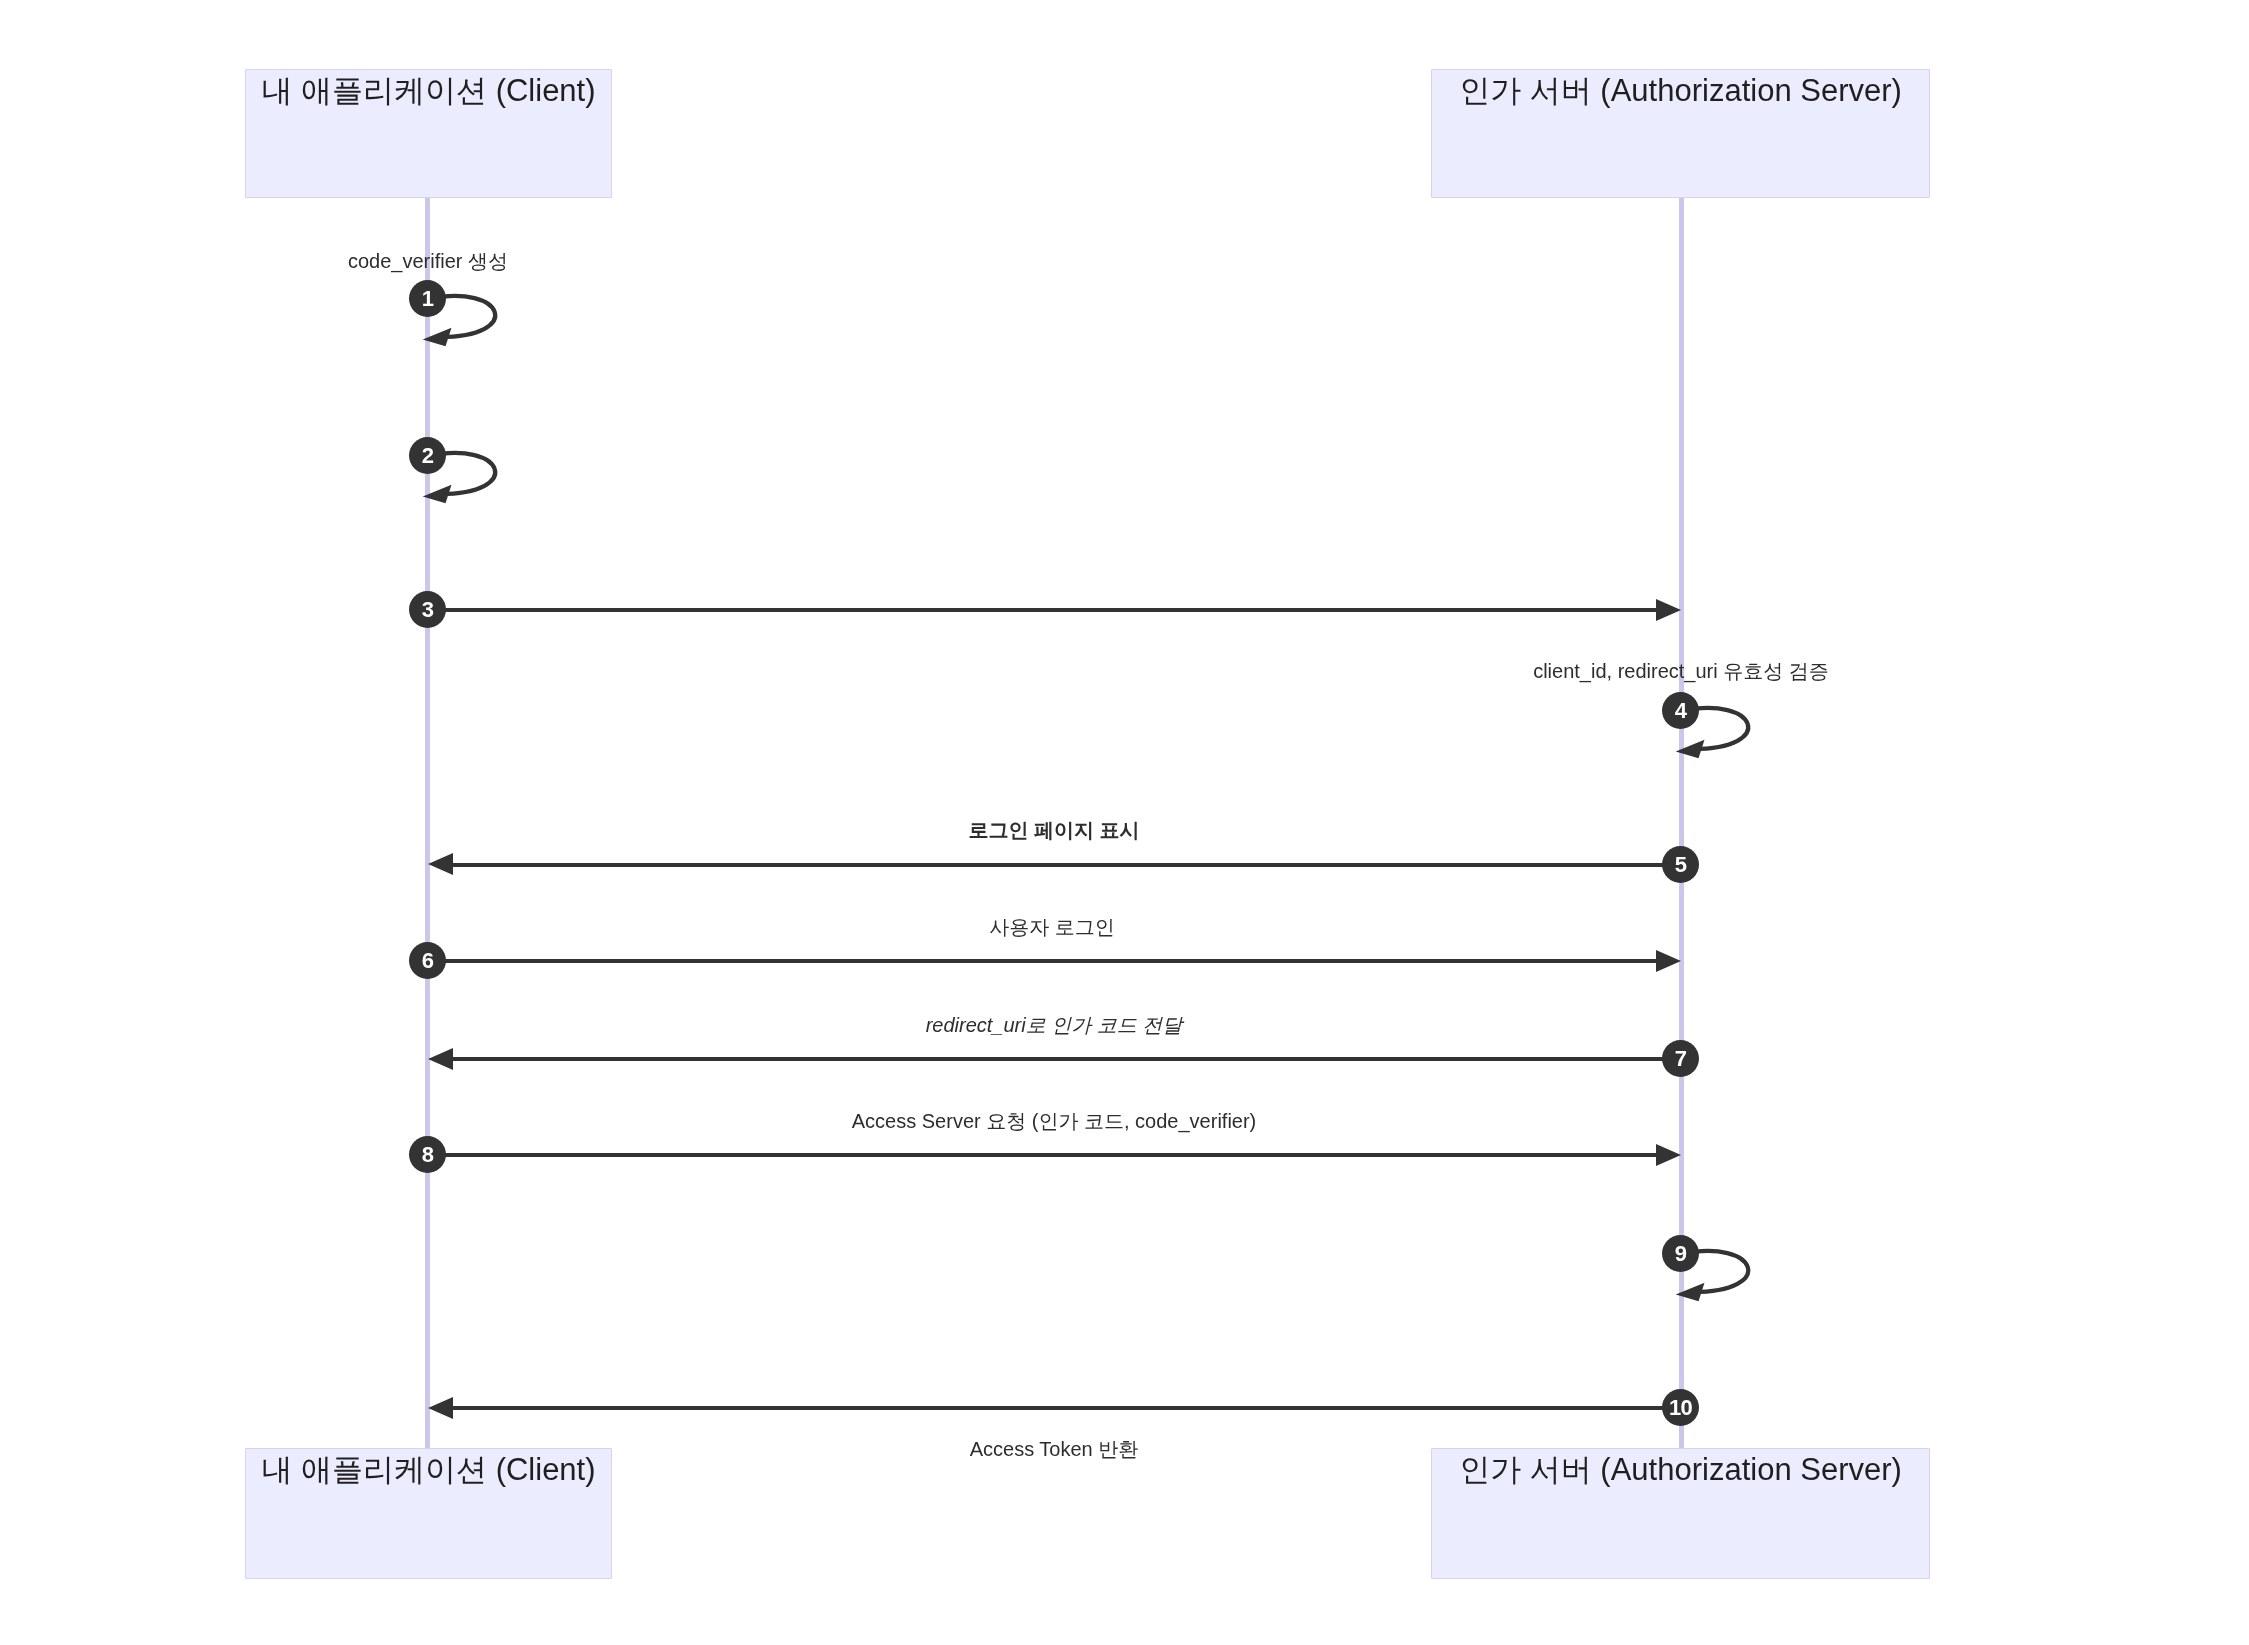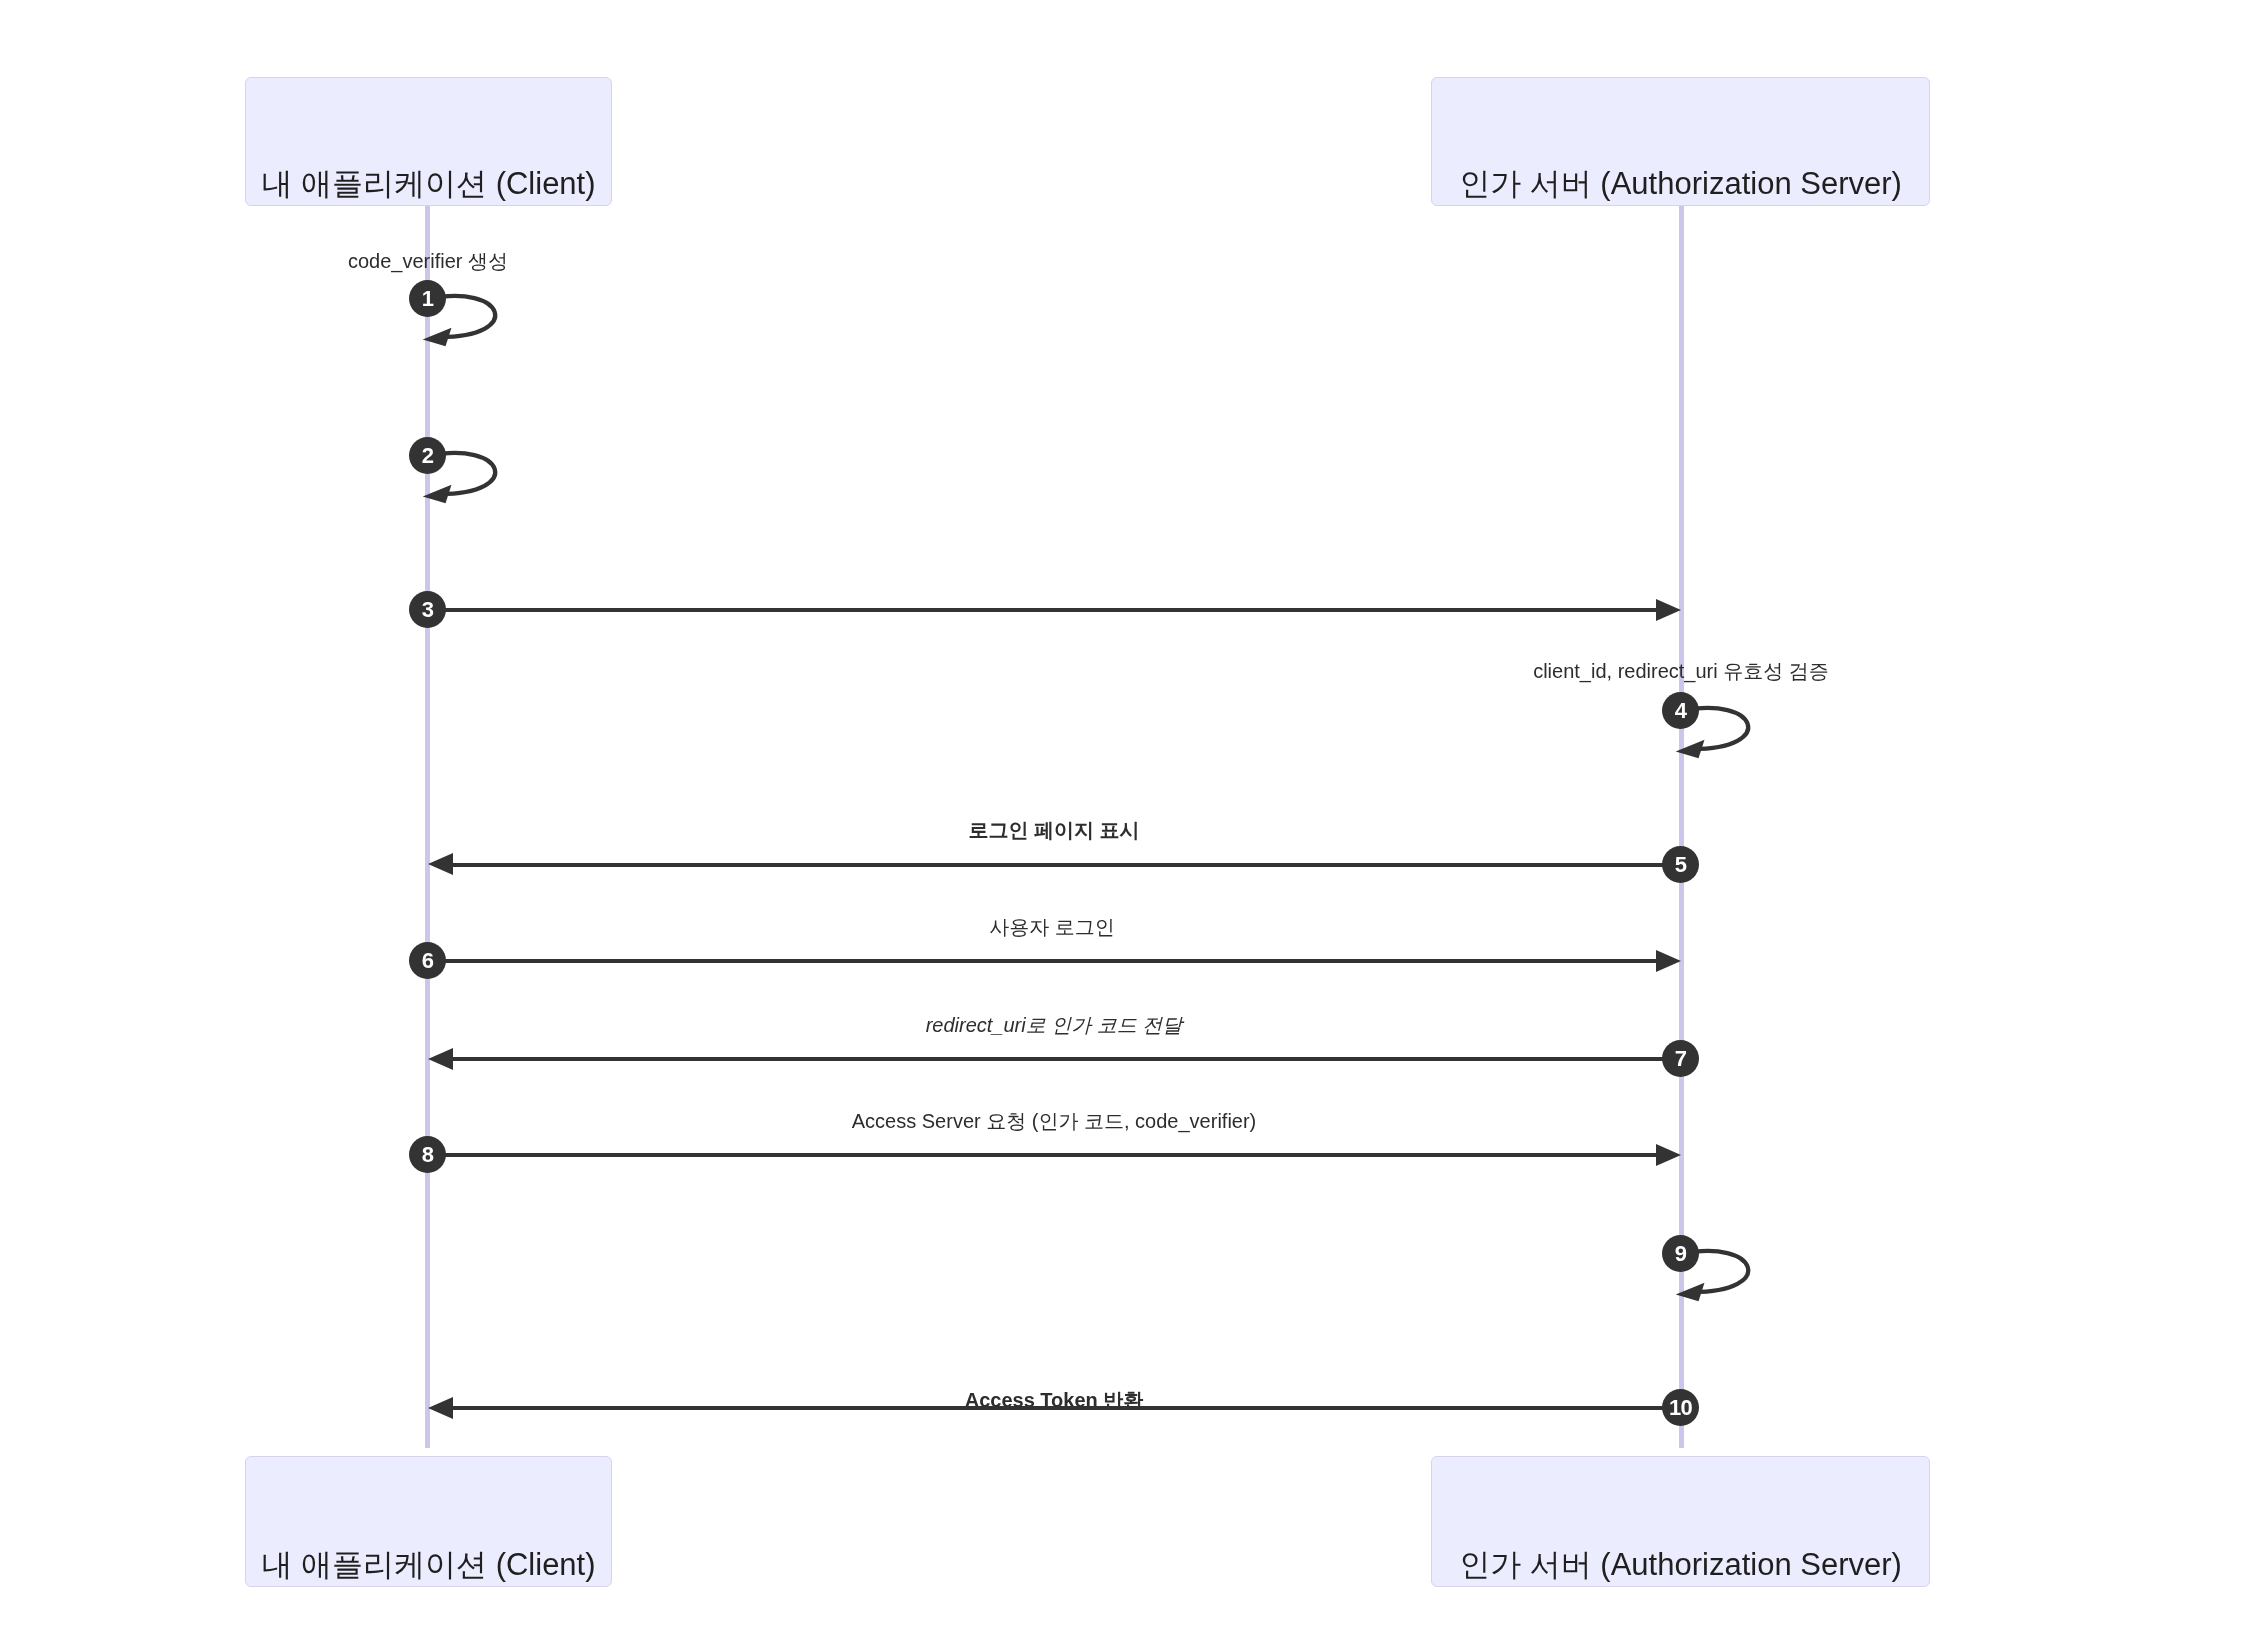--- a/index.html
+++ b/index.html
@@ -21,25 +21,24 @@
     width: 5.1px;
     background: #cbc7ea;
   }
   .lifeline.client { left: 425px; }
   .lifeline.server { left: 1679px; }
 
   .actor {
     position: absolute;
     background: #ECECFF;
     border: 1.7px solid #d8d2ef;
-    border-radius: 6px;
+    border-radius: 1px;
     display: flex;
-    align-items: flex-end;
+    align-items: flex-start;
     justify-content: center;
-    margin-top: 8px;
   }
   .actor .actor-label {
     font-size: 31px;
     color: #1f1f1f;
     white-space: nowrap;
     text-align: center;
   }
   .actor.tc { left: 245px; top: 69px;  width: 367px; height: 129px; }
   .actor.ts { left: 1431px; top: 69px; width: 499px; height: 129px; }
   .actor.bc { left: 245px; top: 1448px;  width: 367px; height: 131px; }
@@ -150,19 +149,19 @@
   <div class="line" style="left:428px; top:1153px; width:1233px;"></div>
   <div class="head right" style="left:1656px; top:1144px;"></div>
   <div class="num" style="left:409px; top:1136px;">8</div>
 
   <svg class="loop" style="left:1674px; top:1236px;" width="127" height="68" viewBox="0 0 150 80">
     <path d="M 8 21 C 100 2, 122 66, 22 66" stroke="#333333" stroke-width="5" fill="none" stroke-linecap="round"></path>
     <polygon points="2,69 36,55 29,77" fill="#333333"></polygon>
   </svg>
   <div class="num" style="left:1662px; top:1235px;">9</div>
 
-  <div class="msg-label" style="left:1054px; top:1383px;font-weight:bold;">Access Token 반환</div>
+  <div class="msg-label" style="left:1054px; top:1432px;">Access Token 반환</div>
   <div class="line" style="left:453px; top:1406px; width:1228px;"></div>
   <div class="head left" style="left:428px; top:1397px;"></div>
   <div class="num" style="left:1662px; top:1389px;">10</div>
 
 </div>
 
 
 </body></html>

